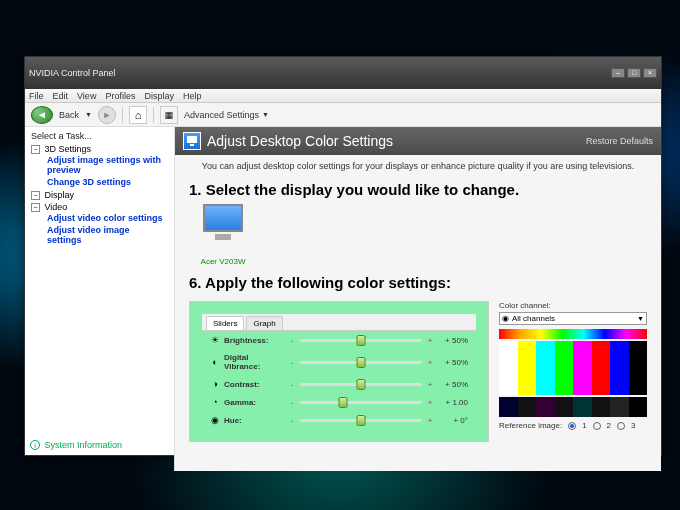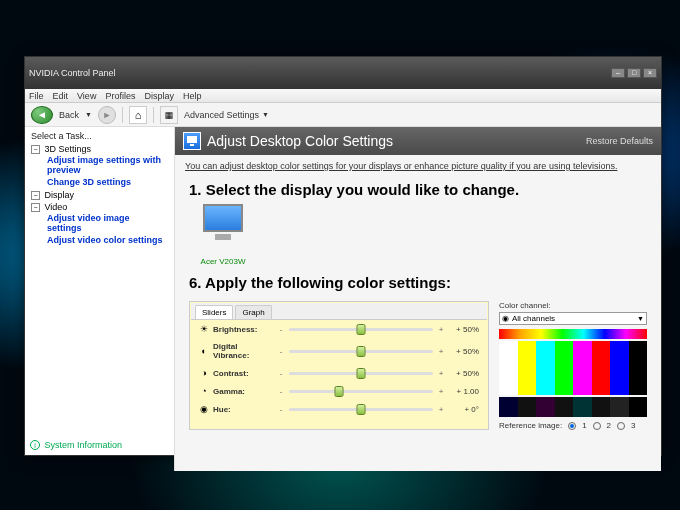--- a/index.html
+++ b/index.html
@@ -33,29 +33,29 @@
 .tree-item { color: #0033cc; padding: 1px 2px; cursor: default; display: block; font-weight: bold; }
 .tree-item.selected { background: #2a3f8a; color: #fff; }
 .sysinfo { position: absolute; left: 30px; bottom: 60px; font-size: 9px; color: #0a5; }
 .sysinfo-icon { display: inline-block; width: 10px; height: 10px; border: 1px solid #0a5; border-radius: 50%; text-align: center; line-height: 9px; font-size: 7px; color: #0a5; margin-right: 2px; }
 .content { flex: 1; background: #f5f5f5; overflow: hidden; position: relative; }
 .page-header { height: 28px; background: linear-gradient(#666, #4a4a4a); display: flex; align-items: center; padding: 0 8px; color: #fff; }
 .page-header-icon { width: 18px; height: 18px; background: linear-gradient(#4a9eff,#1a6edd); border: 1px solid #fff; margin-right: 6px; display: flex; align-items: center; justify-content: center; }
 .page-header-icon svg { width: 12px; height: 12px; }
 .page-title { font-size: 14px; font-weight: normal; flex: 1; }
 .restore { font-size: 9px; color: #ddd; }
-.desc { font-size: 9px; color: #333; text-align: left; padding: 6px 10px; text-decoration: underline; }
+.desc { font-size: 9px; color: #333; text-align: center; padding: 6px 10px; }
 .section { padding: 4px 14px; }
 .section-title { font-size: 15px; font-weight: bold; color: #000; margin-bottom: 6px; }
 .monitor { width: 48px; text-align: center; margin-left: 10px; }
 .monitor-screen { width: 40px; height: 28px; background: linear-gradient(#6bb5ff, #2a7edd); border: 2px solid #888; margin: 0 auto 2px; }
 .monitor-base { width: 16px; height: 6px; background: #aaa; margin: 0 auto; }
 .monitor-label { font-size: 8px; color: #0a8a0a; margin-top: 17px; }
 .color-panel { display: flex; gap: 10px; padding: 0 14px; }
-.sliders-box { flex: 1; border: 1px solid #ccc; background: #fef9c3; padding: 1px; }
+.sliders-box { flex: 1; border: 1px solid #ccc; background: #86efac; padding: 12px; }
 .tabstrip { display: flex; border-bottom: 1px solid #ccc; padding: 2px 4px 0; gap: 2px; background: #f0f0f0; }
 .tab { font-size: 8px; padding: 2px 6px; border: 1px solid #ccc; border-bottom: none; background: #fff; border-radius: 2px 2px 0 0; }
 .tab.inactive { background: #e8e8e8; }
 .slider-row { display: flex; align-items: center; padding: 4px 8px; font-size: 8px; gap: 4px; }
 .slider-icon { width: 10px; height: 10px; display: flex; align-items: center; justify-content: center; font-size: 9px; }
 .slider-label { width: 60px; color: #333; font-weight: bold; }
 .slider-minus, .slider-plus { width: 8px; color: #666; text-align: center; }
 .slider-track { flex: 1; height: 3px; background: #ddd; position: relative; border-radius: 2px; }
 .slider-thumb { position: absolute; top: -4px; width: 9px; height: 11px; background: linear-gradient(#d0f0a0, #8ac040); border: 1px solid #5a8020; border-radius: 2px; transform: translateX(-50%); }
 .slider-val { width: 30px; text-align: right; color: #333; }
@@ -130,22 +130,22 @@
 
       <div class="tree-group">
         <span class="tree-toggle">−</span>
         <span class="tree-label">Display</span>
       </div>
 
       <div class="tree-group">
         <span class="tree-toggle">−</span>
         <span class="tree-label">Video</span>
         <div class="tree-children">
+          <span class="tree-item">Adjust video color settings</span>
           <span class="tree-item">Adjust video image settings</span>
-          <span class="tree-item">Adjust video color settings</span>
         </div>
       </div>
     </div>
 
     <div class="content">
       <div class="page-header">
         <div class="page-header-icon">
           <svg viewBox="0 0 12 12">
               <rect x="1" y="1" width="10" height="7" fill="#fff"></rect>
               <rect x="4" y="9" width="4" height="2" fill="#fff"></rect>

